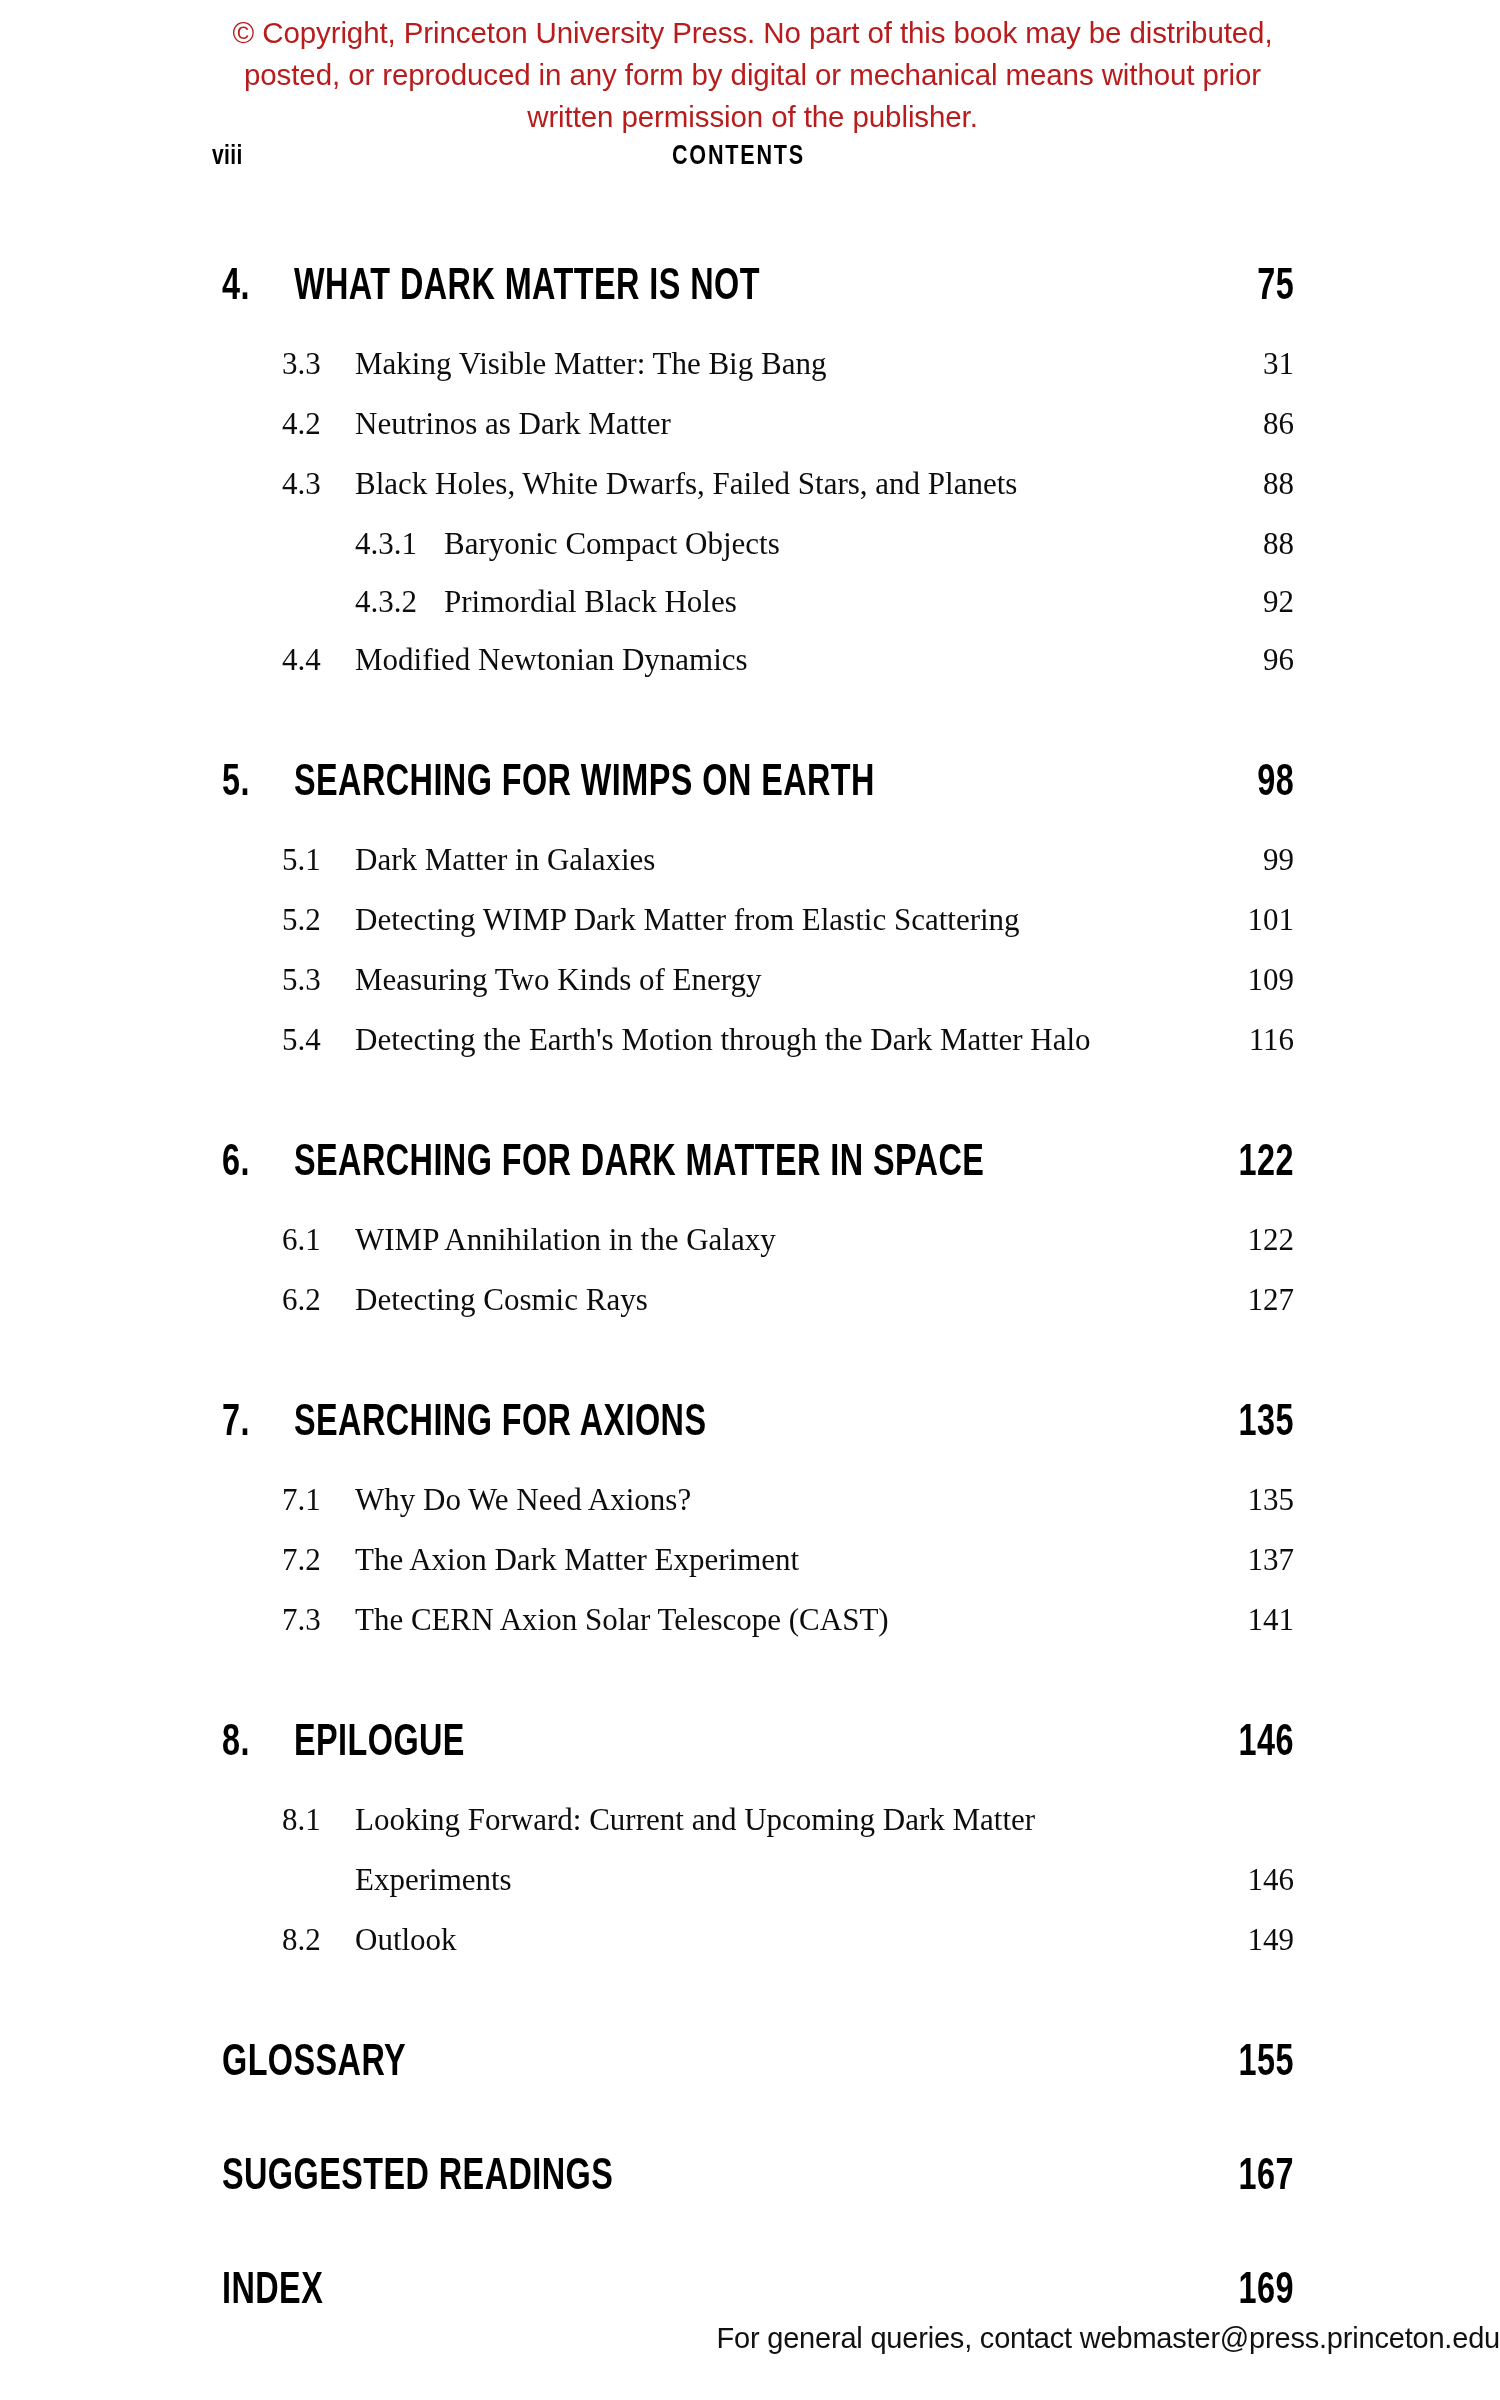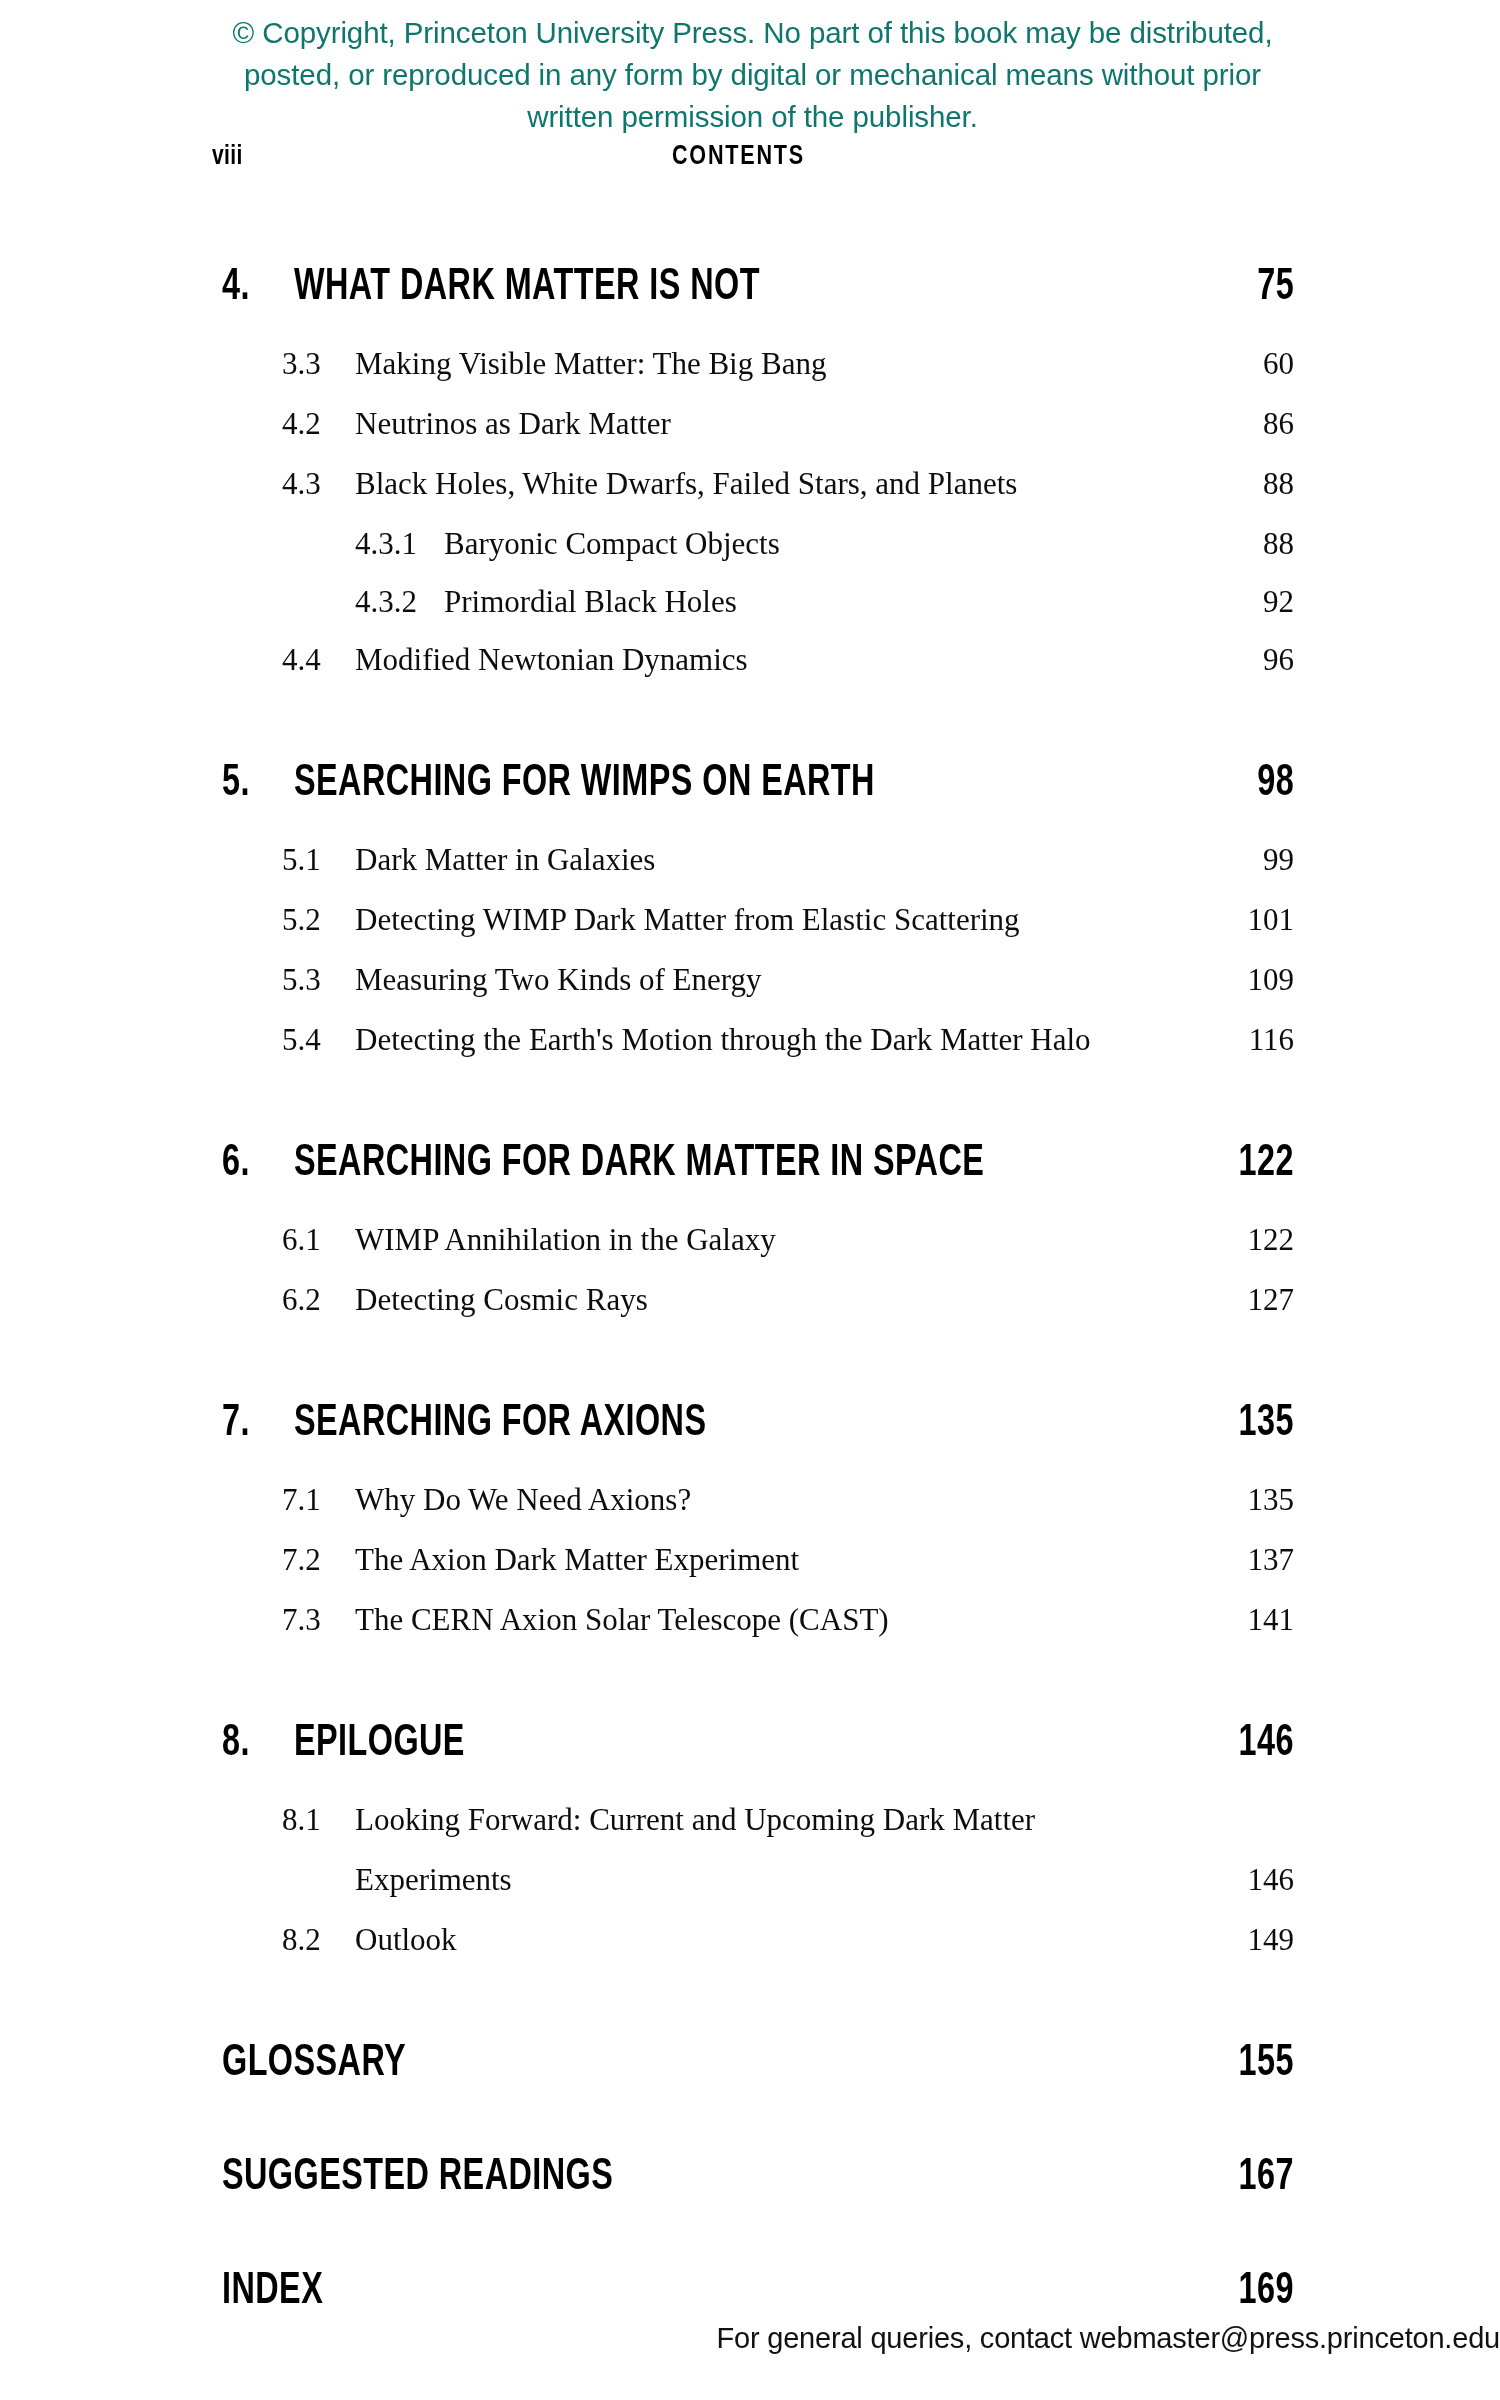--- a/index.html
+++ b/index.html
@@ -27,21 +27,21 @@
   
   .copyright {
     position: absolute;
     left: 225px;
     top: 12px;
     width: 1055px;
     font-family: "Liberation Sans", "DejaVu Sans", sans-serif;
     font-size: 29.5px;
     line-height: 42px;
     text-align: center;
-    color: #0f766e;
+    color: #b91c1c;
     letter-spacing: -0.1px;
   }
 
   
   .runhead {
     position: absolute;
     left: 212px;
     top: 140px;
     width: 1070px;
     height: 42px;
@@ -226,21 +226,21 @@
 
   <div class="toc" id="toc-list">
       <div class="row chapter">
         <span class="num">4.</span>
         <span class="label">WHAT DARK MATTER IS NOT</span>
         <span class="pg">75</span>
       </div>
       <div class="row section">
         <span class="num">3.3</span>
         <span class="label">Making Visible Matter: The Big Bang</span>
-        <span class="pg">60</span>
+        <span class="pg">31</span>
       </div>
       <div class="row section">
         <span class="num">4.2</span>
         <span class="label">Neutrinos as Dark Matter</span>
         <span class="pg">86</span>
       </div>
       <div class="row section">
         <span class="num">4.3</span>
         <span class="label">Black Holes, White Dwarfs, Failed Stars, and Planets</span>
         <span class="pg">88</span>

